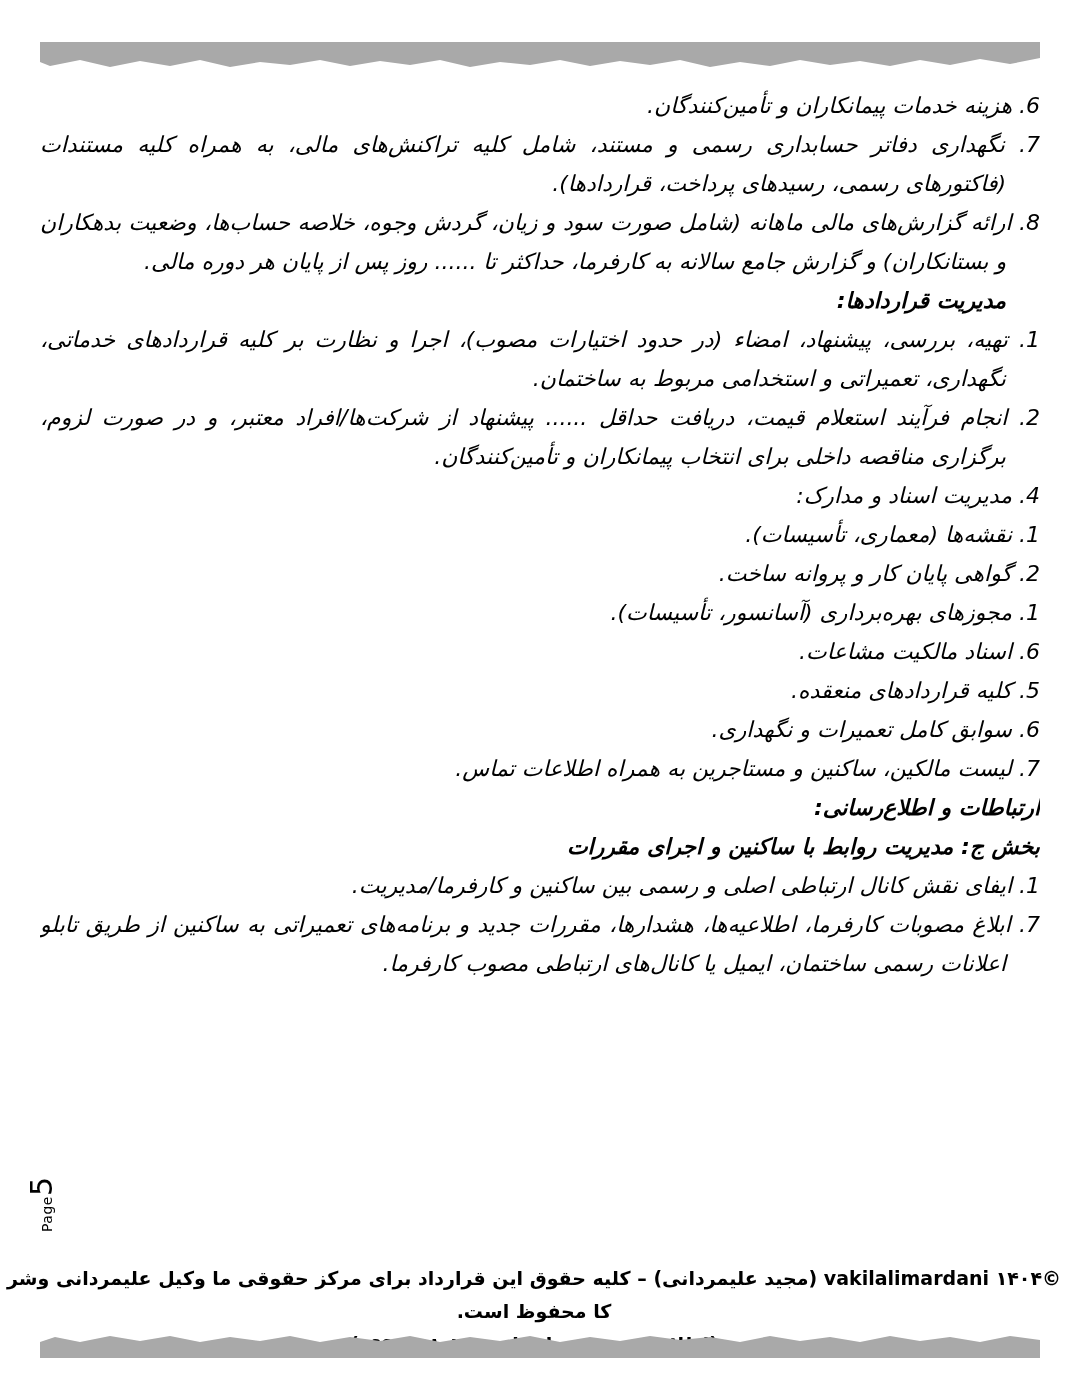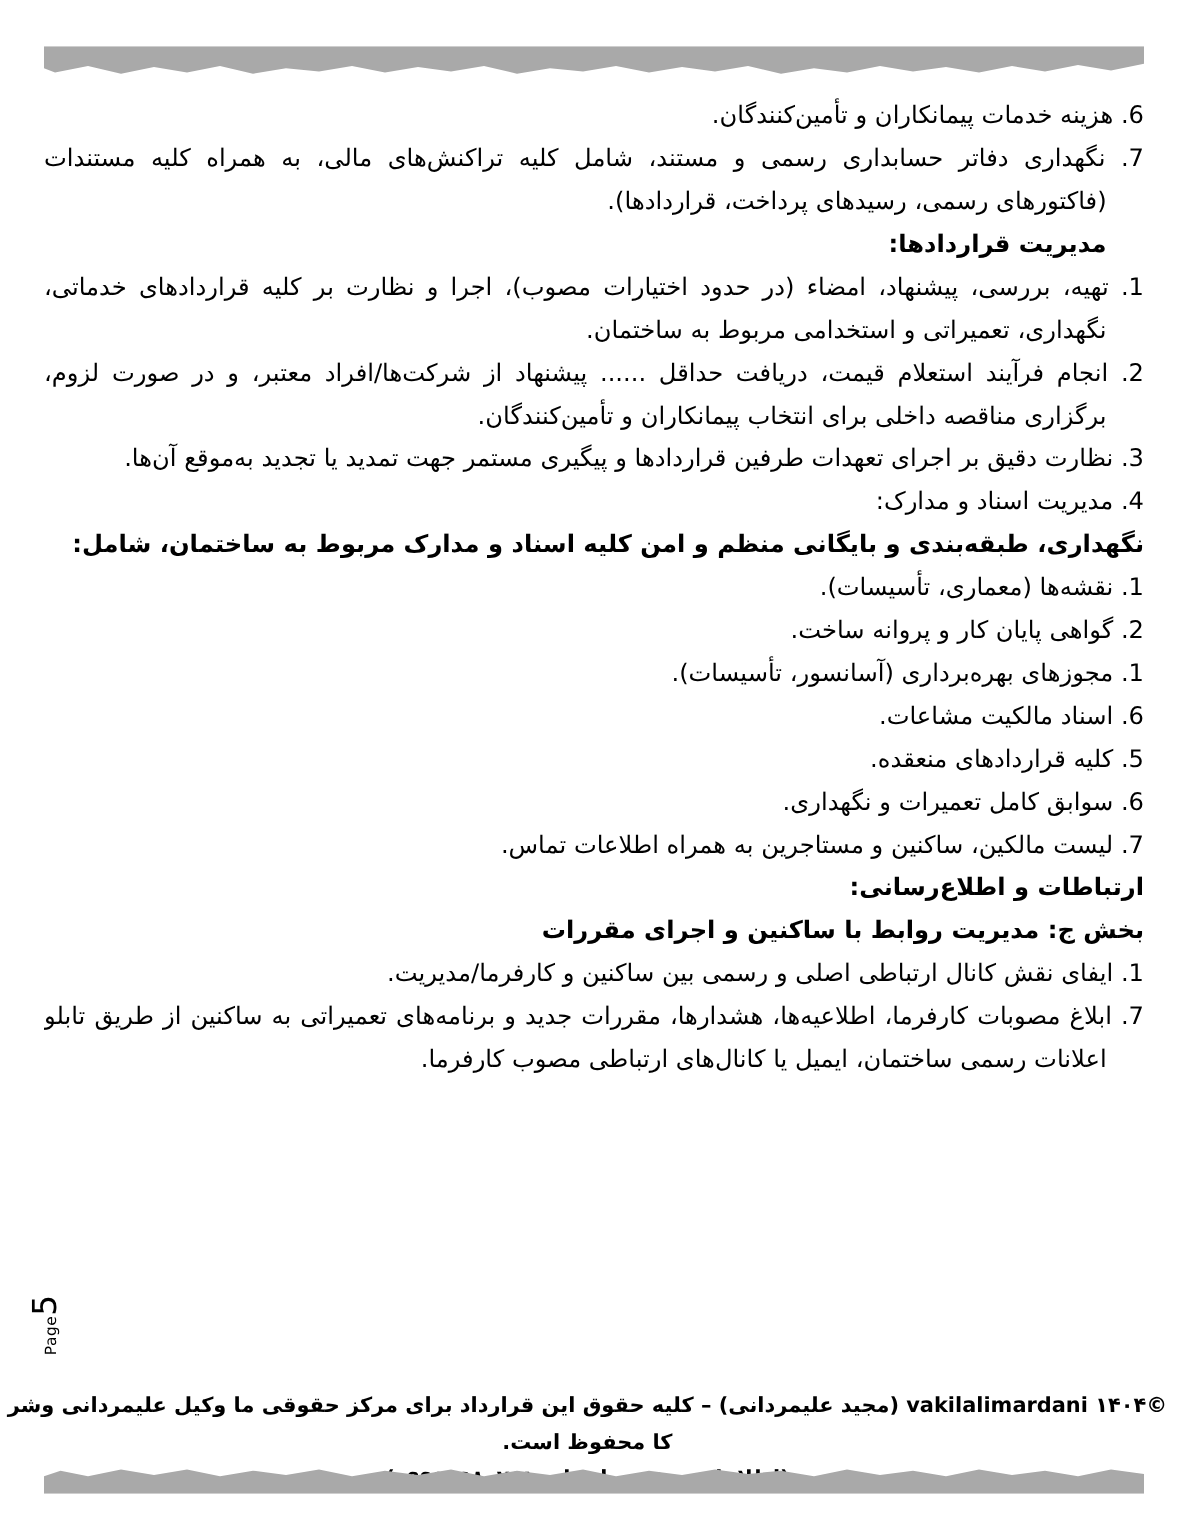--- a/index.html
+++ b/index.html
@@ -16,20 +16,21 @@
   .torn-bottom { top: 1330px; height: 28px; }
 
   .doc-body {
     position: absolute;
     top: 86px; left: 40px; right: 40px;
     height: 1115px;
     overflow: hidden;
     direction: rtl;
     font-size: 22px;
     line-height: 39px;
+    font-style: italic;
   }
   .block { text-align: justify; text-align-last: right; }
   .block.item { padding-right: 34px; text-indent: -34px; }
   .block.heading { font-weight: bold; }
   .block.heading-indented { font-weight: bold; padding-right: 34px; }
 
   .page-number {
     position: absolute;
     left: 24px; top: 1232px;
     transform: rotate(-90deg);
@@ -53,26 +54,25 @@
 </head>
 <body>
 
 <svg class="torn torn-top" viewBox="0 0 1000 30" preserveAspectRatio="none" aria-hidden="true">
   <path d="M0,0 H1000 V16 L970,22 940,17 910,23 880,18 850,24 820,19 790,23 760,18 730,24 700,20 670,25 640,18 610,23 580,19 550,24 520,18 490,23 460,20 430,25 400,18 370,23 340,19 310,24 280,18 250,23 220,20 190,25 160,18 130,24 100,19 70,25 40,18 10,24 0,20 Z" fill="#a9a9a9"></path>
 </svg>
 
 <div class="doc-body" dir="rtl">
     <p class="block item">6. هزینه خدمات پیمانکاران و تأمین‌کنندگان.</p>
     <p class="block item">7. نگهداری دفاتر حسابداری رسمی و مستند، شامل کلیه تراکنش‌های مالی، به همراه کلیه مستندات (فاکتورهای رسمی، رسیدهای پرداخت، قراردادها).</p>
+    <p class="block item">8. ارائه گزارش‌های مالی ماهانه (شامل صورت سود و زیان، گردش وجوه، خلاصه حساب‌ها، وضعیت بدهکاران و بستانکاران) و گزارش جامع سالانه به کارفرما، حداکثر تا ...... روز پس از پایان هر دوره مالی.</p>
     <p class="block heading-indented">مدیریت قراردادها:</p>
     <p class="block item">1. تهیه، بررسی، پیشنهاد، امضاء (در حدود اختیارات مصوب)، اجرا و نظارت بر کلیه قراردادهای خدماتی، نگهداری، تعمیراتی و استخدامی مربوط به ساختمان.</p>
     <p class="block item">2. انجام فرآیند استعلام قیمت، دریافت حداقل ...... پیشنهاد از شرکت‌ها/افراد معتبر، و در صورت لزوم، برگزاری مناقصه داخلی برای انتخاب پیمانکاران و تأمین‌کنندگان.</p>
-    <p class="block item">3. نظارت دقیق بر اجرای تعهدات طرفین قراردادها و پیگیری مستمر جهت تمدید یا تجدید به‌موقع آن‌ها.</p>
     <p class="block item">4. مدیریت اسناد و مدارک:</p>
-    <p class="block heading">نگهداری، طبقه‌بندی و بایگانی منظم و امن کلیه اسناد و مدارک مربوط به ساختمان، شامل:</p>
     <p class="block item">1. نقشه‌ها (معماری، تأسیسات).</p>
     <p class="block item">2. گواهی پایان کار و پروانه ساخت.</p>
     <p class="block item">1. مجوزهای بهره‌برداری (آسانسور، تأسیسات).</p>
     <p class="block item">6. اسناد مالکیت مشاعات.</p>
     <p class="block item">5. کلیه قراردادهای منعقده.</p>
     <p class="block item">6. سوابق کامل تعمیرات و نگهداری.</p>
     <p class="block item">7. لیست مالکین، ساکنین و مستاجرین به همراه اطلاعات تماس.</p>
     <p class="block heading">ارتباطات و اطلاع‌رسانی:</p>
     <p class="block heading">بخش ج: مدیریت روابط با ساکنین و اجرای مقررات</p>
     <p class="block item">1. ایفای نقش کانال ارتباطی اصلی و رسمی بین ساکنین و کارفرما/مدیریت.</p>

